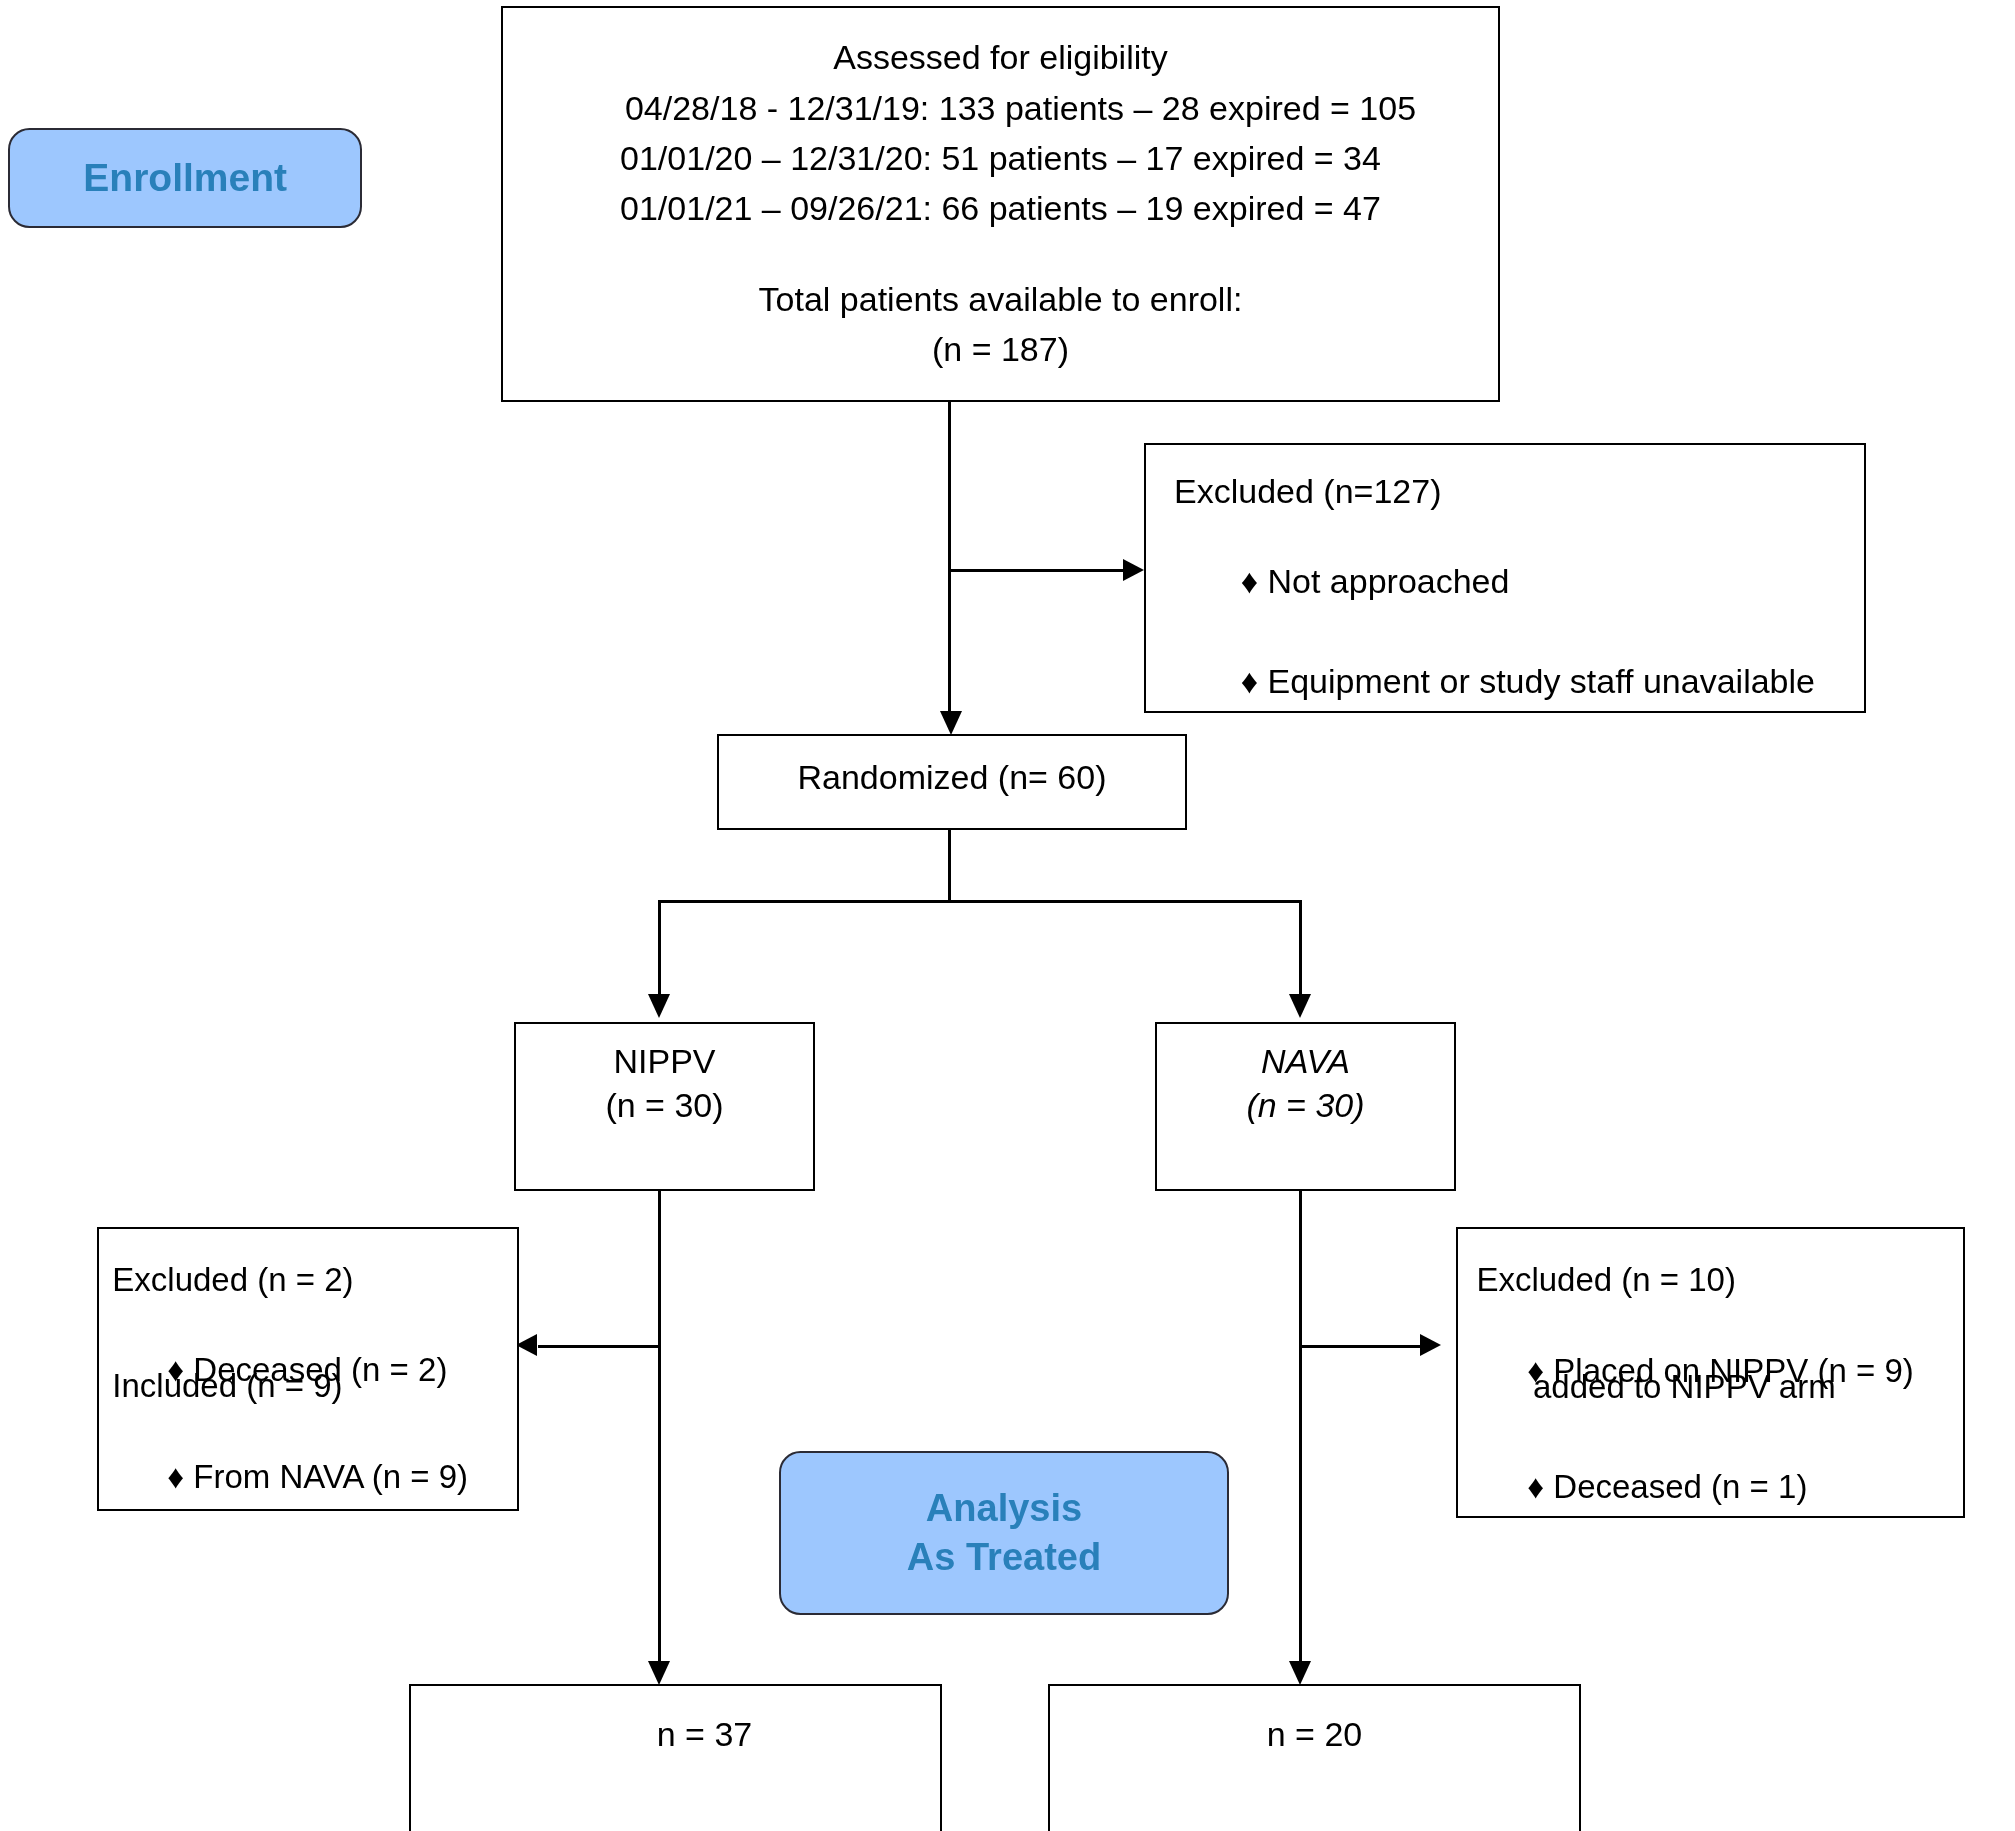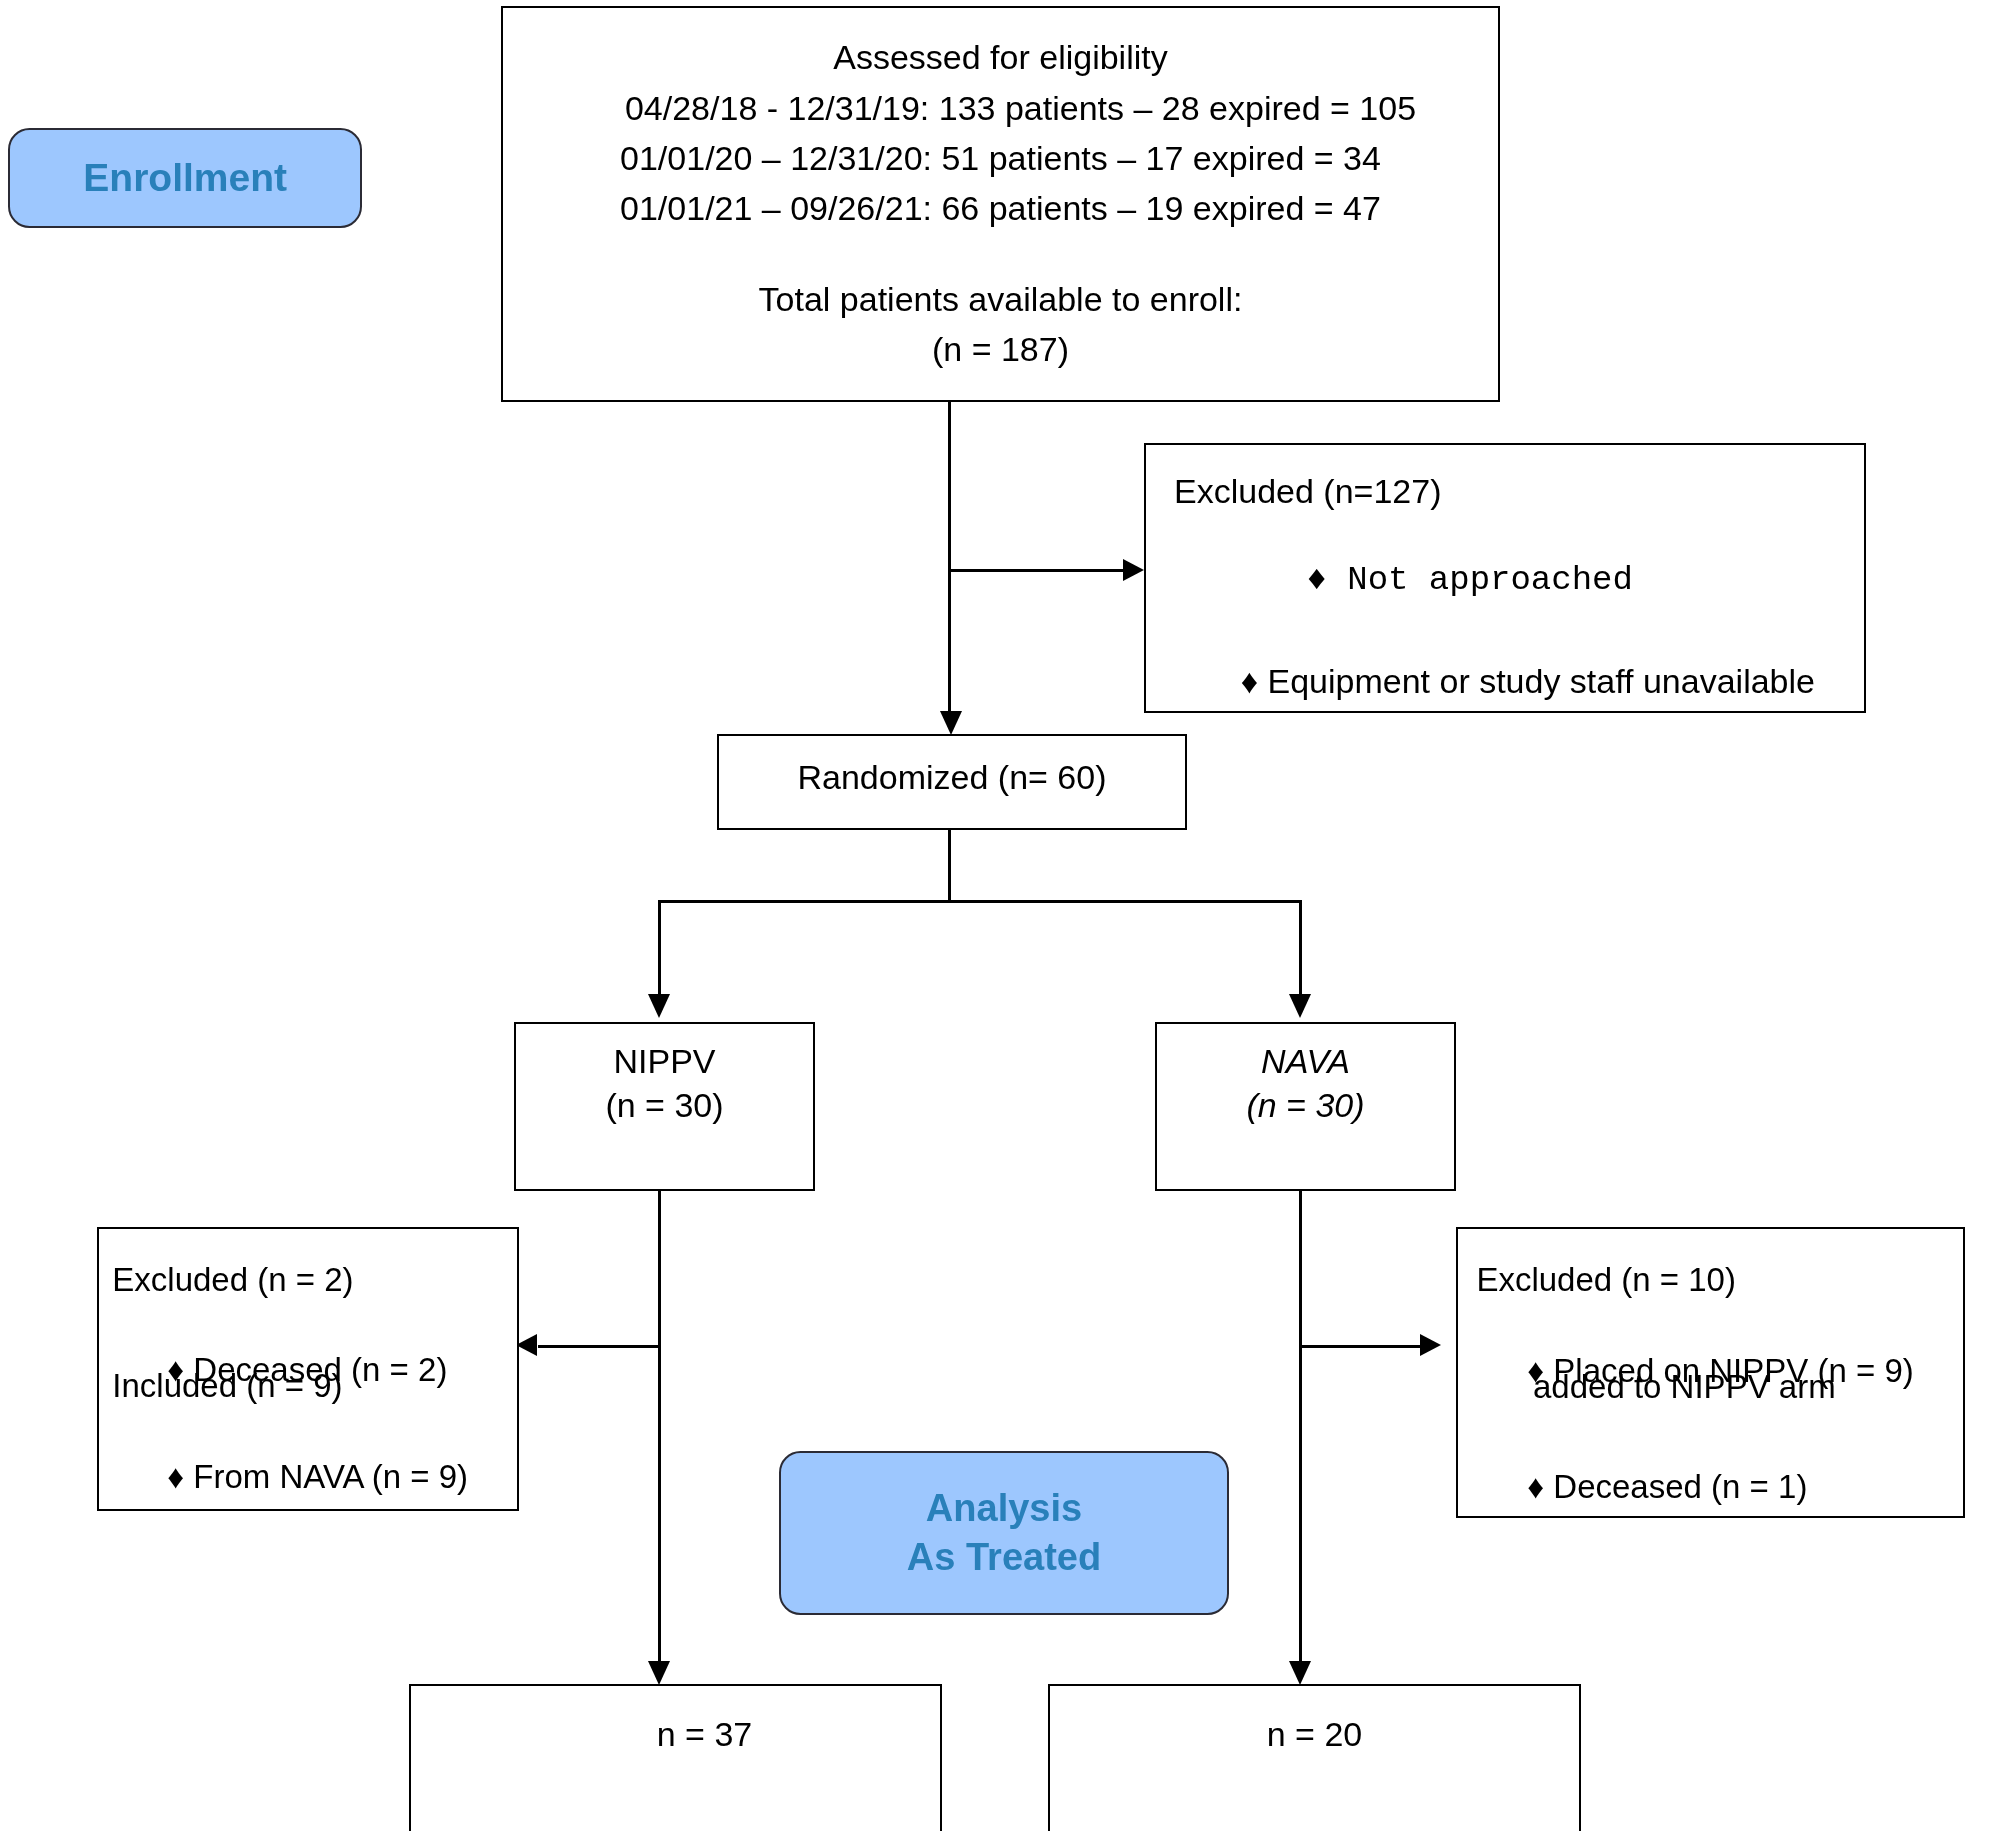--- a/index.html
+++ b/index.html
@@ -87,21 +87,21 @@
   </div>
 
   <div class="vline" style="left:948px; top:402px; height:311px;"></div>
   <div class="arrow-down" style="left:940px; top:711px;"></div>
 
   <div class="hline" style="left:948px; top:569px; width:189px;"></div>
   <div class="arrow-right" style="left:1123px; top:559px;"></div>
 
   <div class="box" style="left:1144px; top:443px; width:722px; height:270px;">
     <div class="txt" style="left:28px; top:26.6px; font-size:34px;">Excluded (n=127)</div>
-    <div class="bullet-row" style="left:38px; top:78px; font-size:34px;font-family:Liberation Mono, monospace;">
+    <div class="bullet-row" style="left:38px; top:78px; font-size:34px;">
       <span>♦&nbsp;</span><span>Not approached</span>
     </div>
     <div class="bullet-row" style="left:38px; top:178px; font-size:34px;">
       <span>♦&nbsp;</span><span>Equipment or study staff unavailable</span>
     </div>
   </div>
 
   <div class="box" style="left:717px; top:734px; width:470px; height:96px;">
     <div class="txt ctr" style="left:0; top:21.5px; font-size:34px;">Randomized (n= 60)</div>
   </div>

